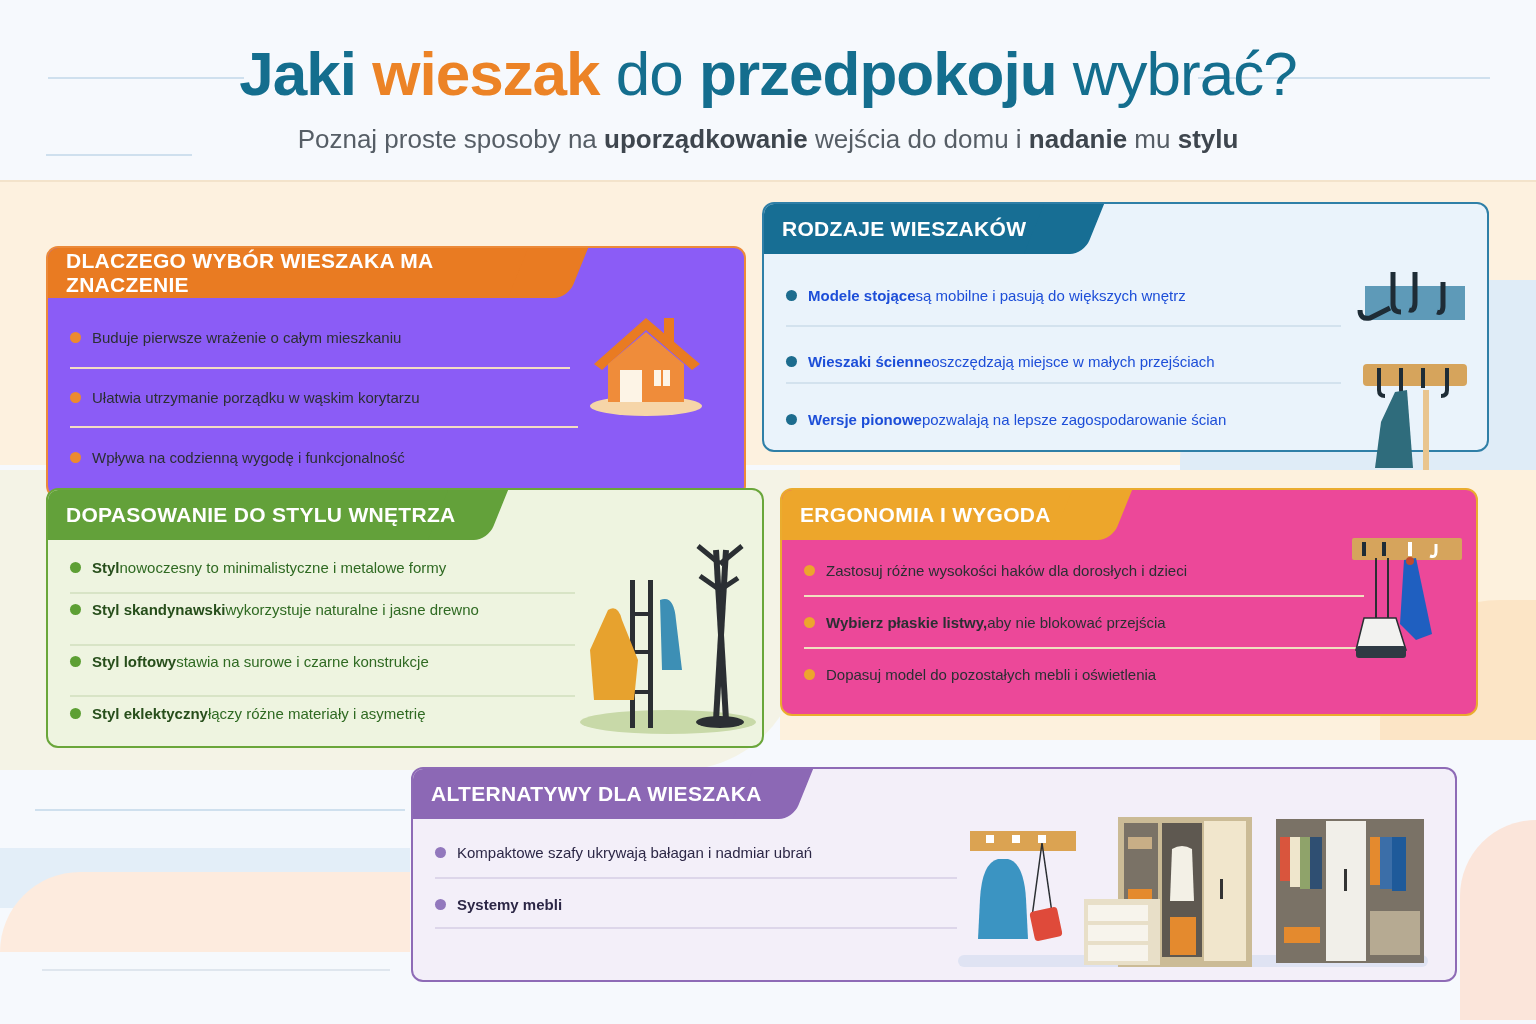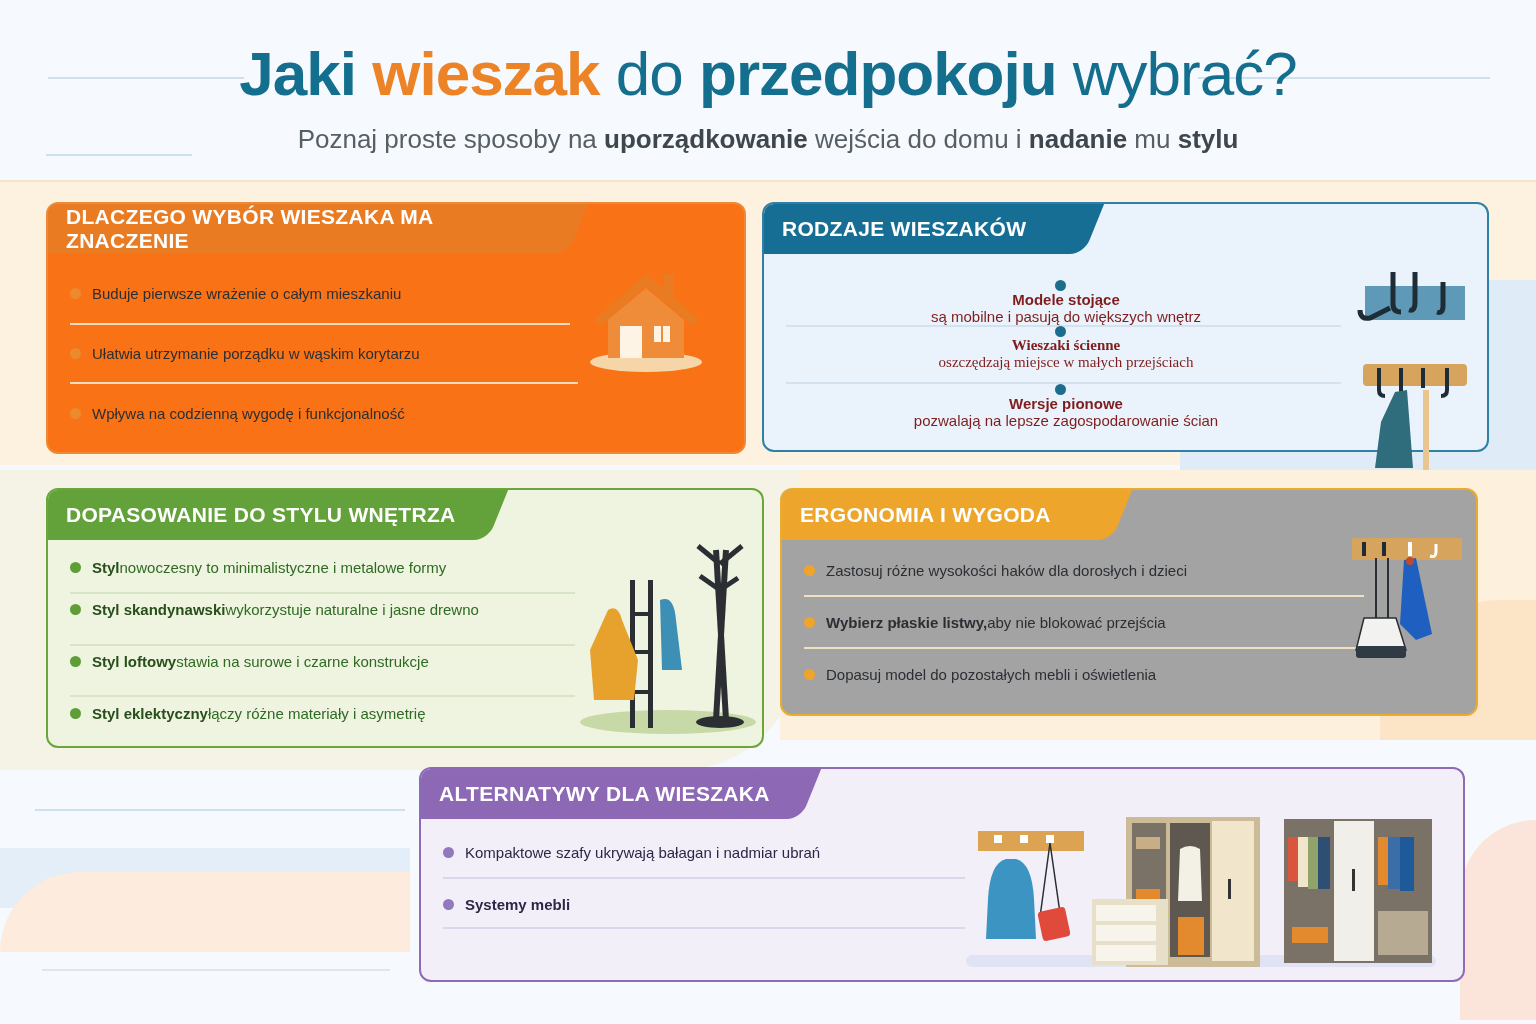--- a/index.html
+++ b/index.html
@@ -52,44 +52,44 @@
   .list { position: absolute; left: 22px; }
   .item {
     position: relative; display: flex; align-items: center;
     font-size: 15px; color: #2b2f33; white-space: nowrap;
   }
   .item .dot { width: 11px; height: 11px; border-radius: 50%; margin-right: 11px; flex: none; }
   .item b { font-weight: bold; }
   .sep { position: absolute; left: 0; height: 1.5px; }
 
   
-  .c-orange { background: #f97316; border-color: #ec8a3a; }
+  .c-orange { background: #8b5cf6; border-color: #ec8a3a; margin-top: 44px; }
   .c-orange .card-header { background: #e97b22; }
   .c-orange .dot { background: #ec8a2e; }
   .c-orange .sep { background: #f3dcc2; }
 
   .c-blue { background: #eaf3fb; border-color: #2f7fa7; }
   .c-blue .card-header { background: #176e94; }
   .c-blue .dot { background: #1d6c8e; }
-  .c-blue .item { color: #7f1d1d; flex-direction: column; }
+  .c-blue .item { color: #1d4ed8; }
   .c-blue .sep { background: #d3e2ee; }
 
   .c-green { background: #eef4e0; border-color: #6aa63a; }
   .c-green .card-header { background: #63a13a; }
   .c-green .dot { background: #5d9f34; }
   .c-green .item { color: #2f6a22; }
   .c-green .item b { color: #274e1b; }
   .c-green .sep { background: #d8e4c6; }
 
-  .c-yellow { background: #a3a3a3; border-color: #eaac2e; }
+  .c-yellow { background: #ec4899; border-color: #eaac2e; }
   .c-yellow .card-header { background: #eda62b; }
   .c-yellow .dot { background: #eda52d; }
   .c-yellow .sep { background: #f0e0c0; }
 
-  .c-purple { background: #f3eff9; border-color: #8e6bb6; margin-left: 8px; }
+  .c-purple { background: #f3eff9; border-color: #8e6bb6; }
   .c-purple .card-header { background: #8c68b5; }
   .c-purple .dot { background: #9278bd; }
   .c-purple .item { color: #2c2746; }
   .c-purple .sep { background: #ddd6ea; }
 
   .illus { position: absolute; }
 </style>
 </head>
 <body>
 
@@ -156,21 +156,21 @@
   <div class="card-header" style="width:300px;text-align:center;">
     <span>RODZAJE WIESZAKÓW</span>
   </div>
   <div class="list" style="top:76px;width:560px;">
     <div class="item" style="height:30px;">
         <span class="dot"></span>
         <b>Modele stojące</b>
         <span> są mobilne i pasują do większych wnętrz</span>
       </div>
     <div class="sep" style="top:45px;width:555px;"></div>
-    <div class="item" style="height:30px;margin-top:16px;font-family:Liberation Serif, serif;">
+    <div class="item" style="height:30px;margin-top:36px;">
         <span class="dot"></span>
         <b>Wieszaki ścienne</b>
         <span> oszczędzają miejsce w małych przejściach</span>
       </div>
     <div class="sep" style="top:102px;width:555px;"></div>
     <div class="item" style="height:30px;margin-top:28px;">
         <span class="dot"></span>
         <b>Wersje pionowe</b>
         <span> pozwalają na lepsze zagospodarowanie ścian</span>
       </div>

